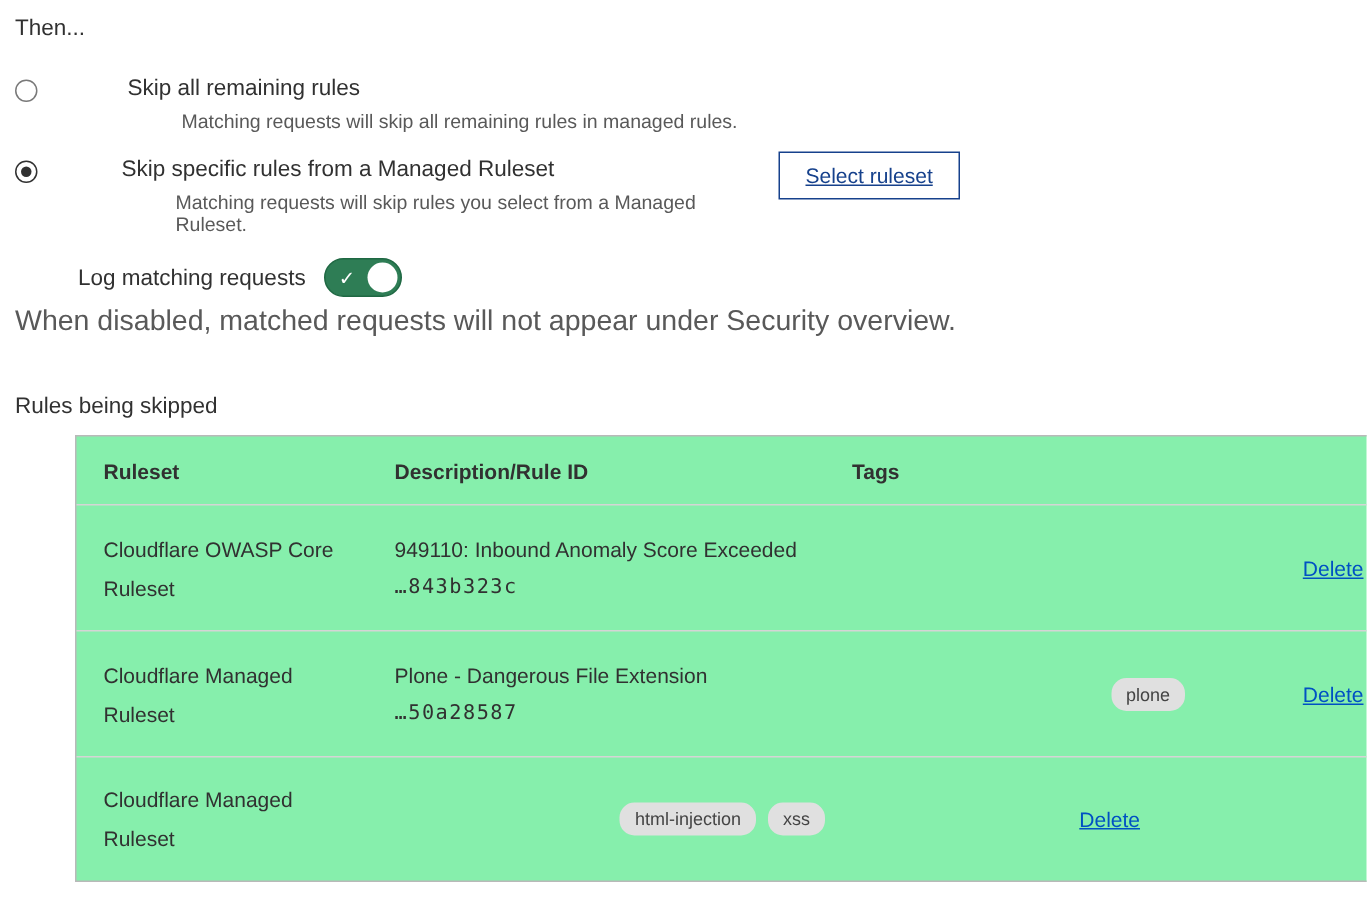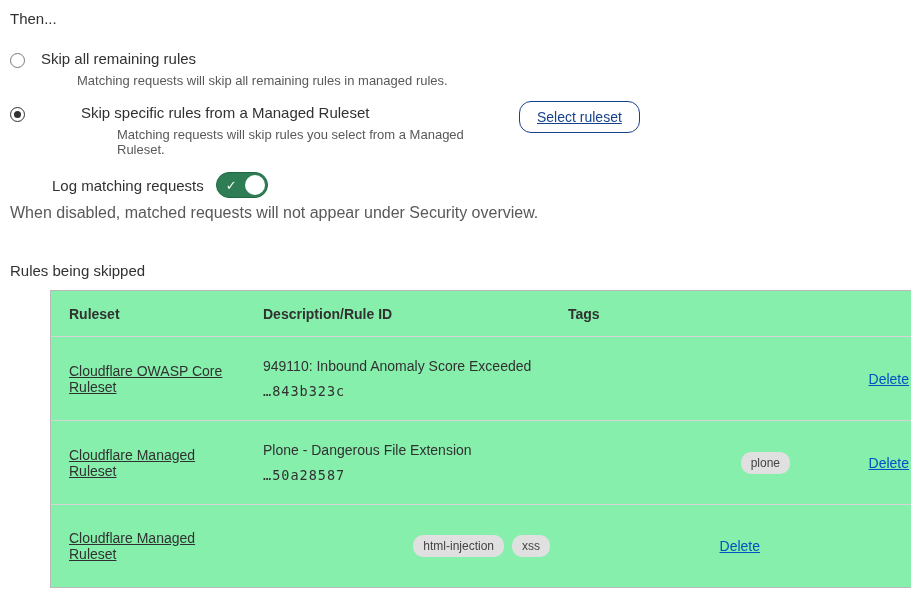--- a/index.html
+++ b/index.html
@@ -42,21 +42,21 @@
     background: #313131;
   }
   .option-text { margin-left: 16px; }
   .option-label { font-size: 15px; color: #313131; cursor: pointer; }
   .option-desc { font-size: 13px; color: #595959; margin-top: 6px; margin-left: 36px; }
 
   
   .btn-secondary {
     background: #ffffff;
     border: 1px solid var(--button_blue);
-    border-radius: 12px;
+    border-radius: 0;
     padding: 7px 17px;
     font-size: 14px;
     font-family: "Liberation Sans", sans-serif;
     color: var(--button_blue);
     text-decoration: underline;
     cursor: pointer;
   }
 
   
   .toggle-row { display: flex; align-items: center; margin-left: 42px; }
@@ -79,21 +79,21 @@
     margin-left: 9px;
     line-height: 1;
   }
   .toggle .knob {
     position: absolute;
     right: 2px; top: 2px;
     width: 20px; height: 20px;
     background: #ffffff;
     border-radius: 50%;
   }
-  .toggle-desc { font-size: 16px; color: #595959; }
+  .toggle-desc { font-size: 19px; color: #595959; }
 
   
   .rules-table {
     border: 1px solid #b9b9b9;
     width: 890px;
     background: #86efac;
     margin-left: 40px;
   }
   .t-row {
     display: grid;
@@ -104,21 +104,21 @@
   .t-row.body-row { height: 84px; }
   .t-row.body-row.last { height: 83px; }
   .t-cell {
     padding-left: 18px;
     display: flex;
     flex-direction: column;
     justify-content: center;
     align-items: flex-start;
   }
   .t-cell.head { font-size: 14px; font-weight: 700; color: #313131; justify-content: center; }
-  .t-cell.ruleset { font-size: 14px; color: #313131; line-height: 16px; padding-right: 10px; text-decoration: underline; }
+  .t-cell.ruleset { font-size: 14px; color: #313131; line-height: 26px; padding-right: 10px; }
   .t-cell.desc { font-size: 14px; color: #313131; text-align: center; }
   .rule-id {
     font-family: "DejaVu Sans Mono", "Liberation Mono", monospace;
     font-size: 13.5px;
     letter-spacing: 1px;
     margin-top: 9px;
     color: #313131;
   }
   .t-cell.tags { flex-direction: row; justify-content: flex-end; align-items: center; gap: 8px; }
   .tag-pill {
@@ -135,21 +135,21 @@
     font-size: 14px;
     text-decoration: underline;
     cursor: pointer;
   }
 </style>
 </head>
 <body>
 
 <div class="abs section-heading" style="left:10px; top:10px;">Then...</div>
 
-<div class="abs option" style="left:10px; top:50px; width:490px;">
+<div class="abs option" style="left:10px; top:50px; width:490px;gap:44px;">
   <div class="radio"></div>
   <div class="option-text">
     <div class="option-label">Skip all remaining rules</div>
     <div class="option-desc">Matching requests will skip all remaining rules in managed rules.</div>
   </div>
 </div>
 
 <div class="abs option" style="left:10px; top:104px; width:490px;gap:40px;">
   <div class="radio selected"></div>
   <div class="option-text">

